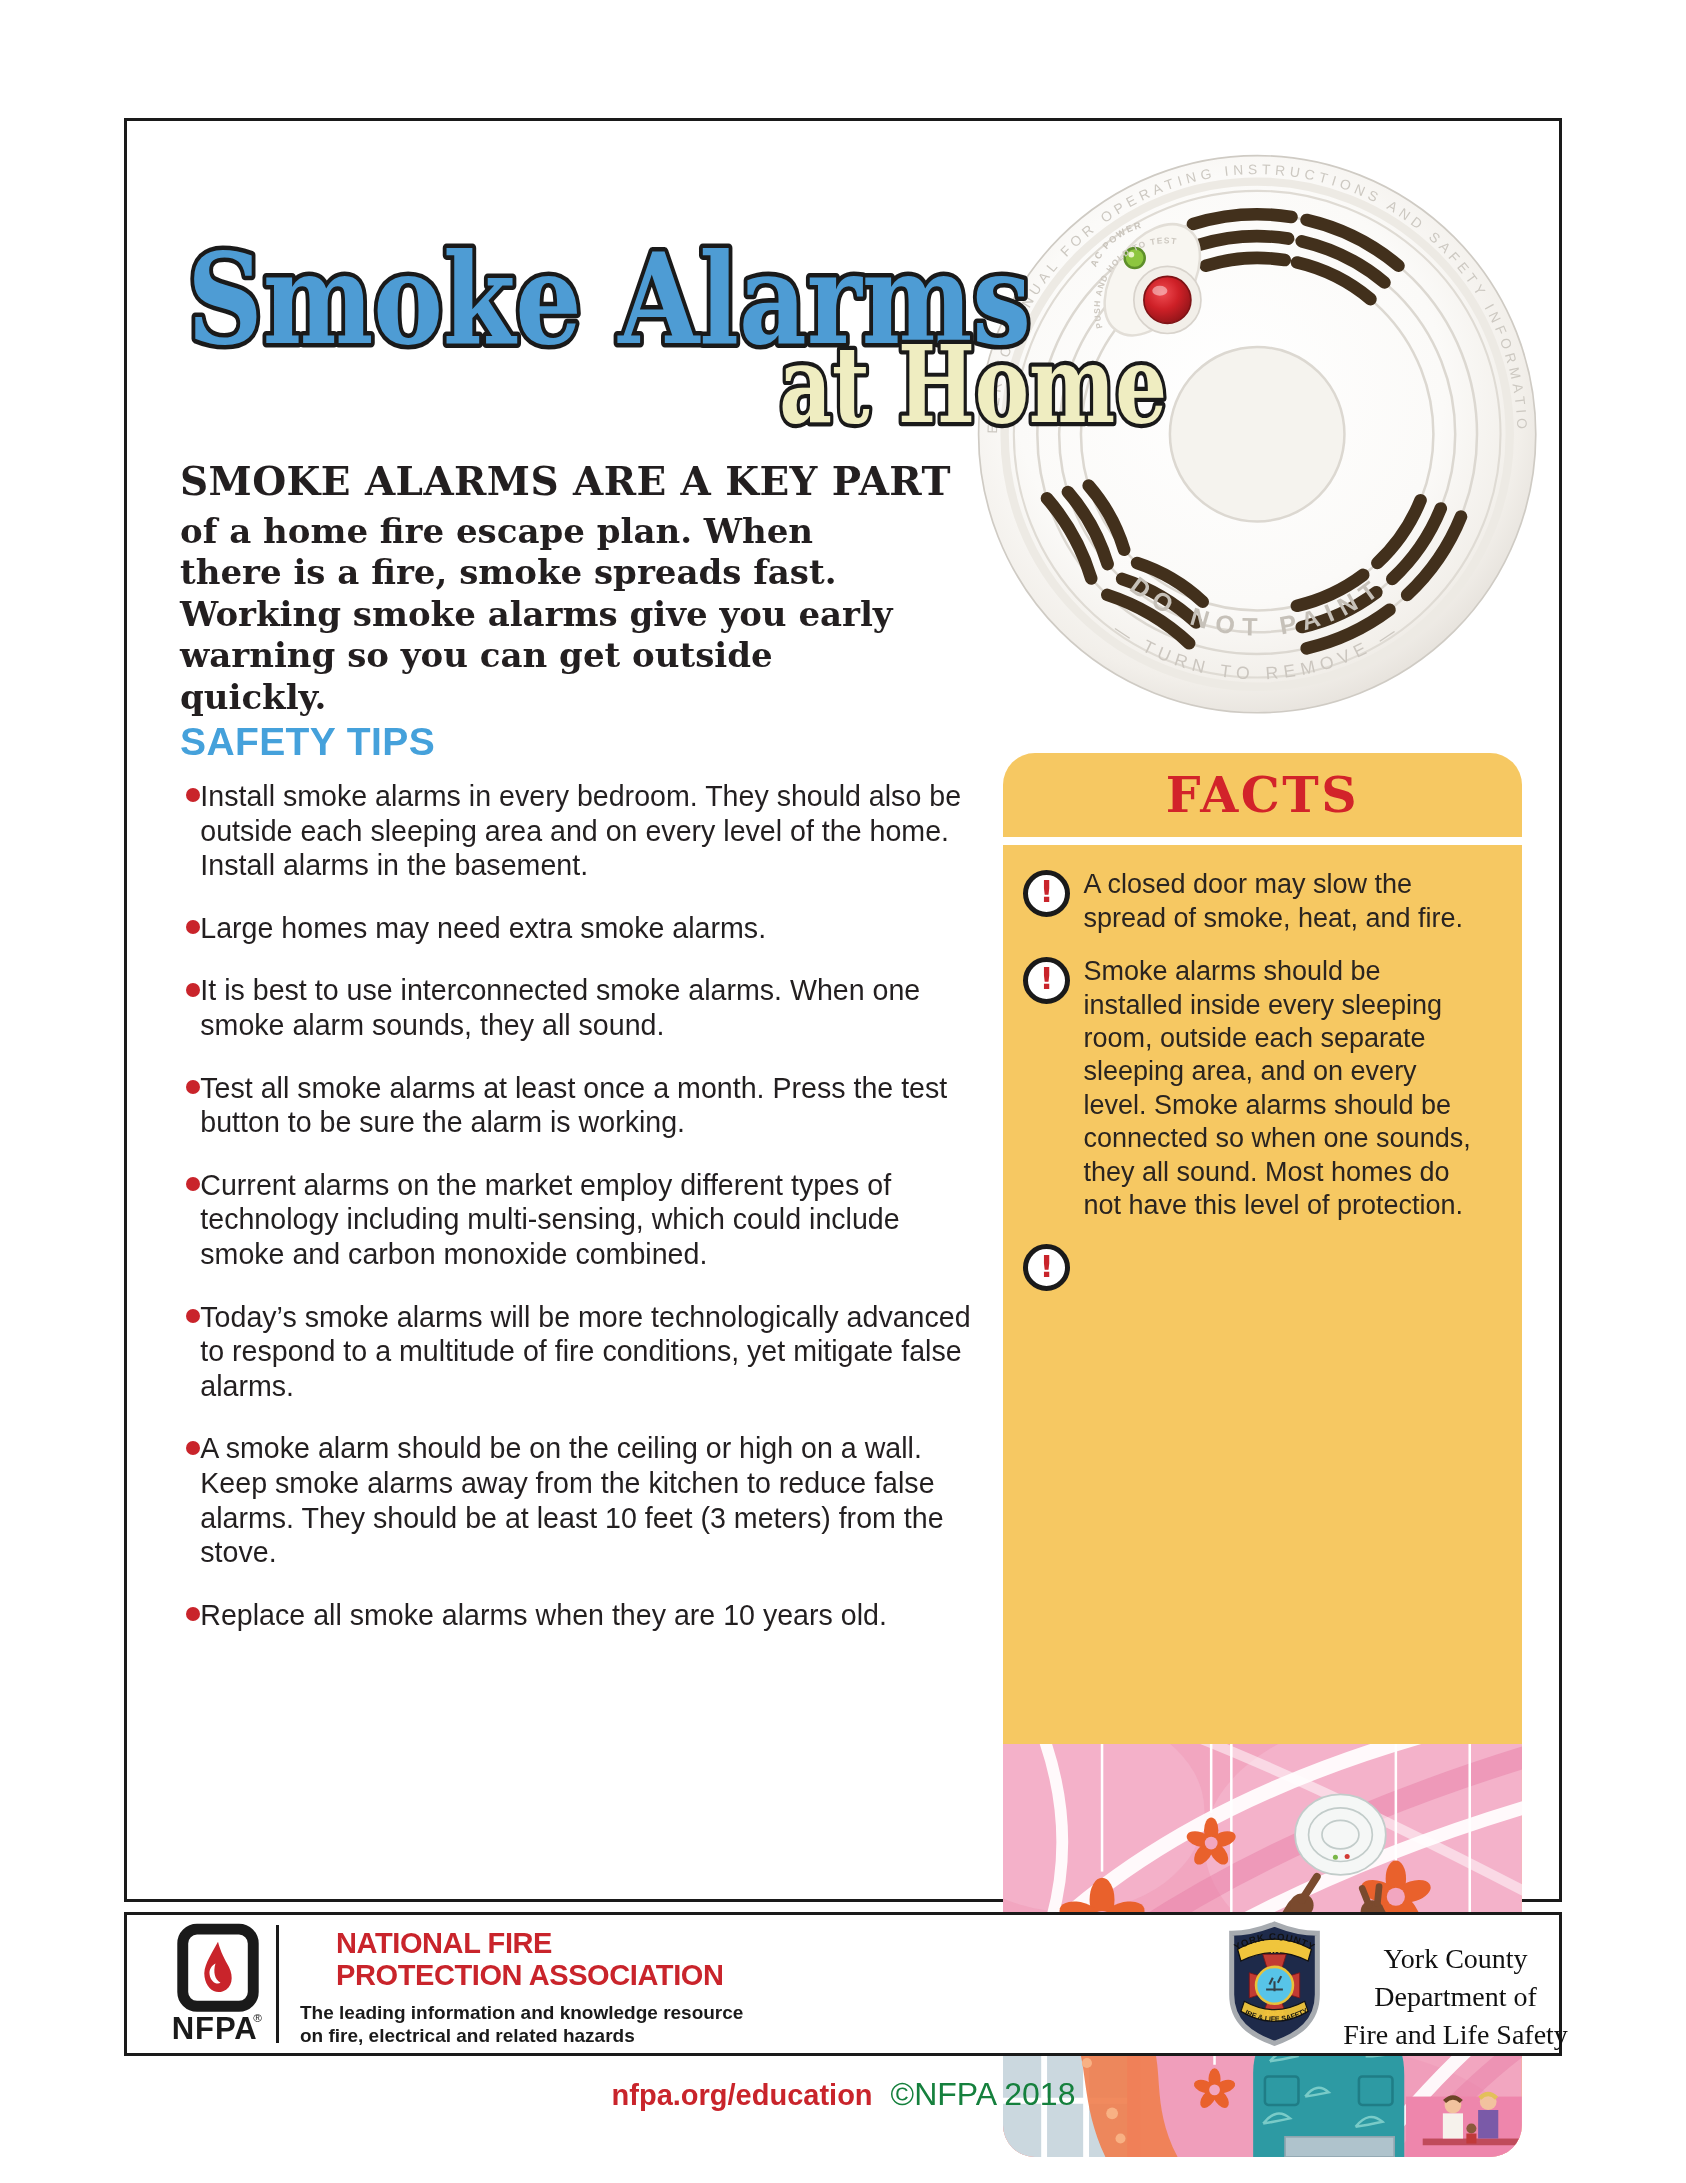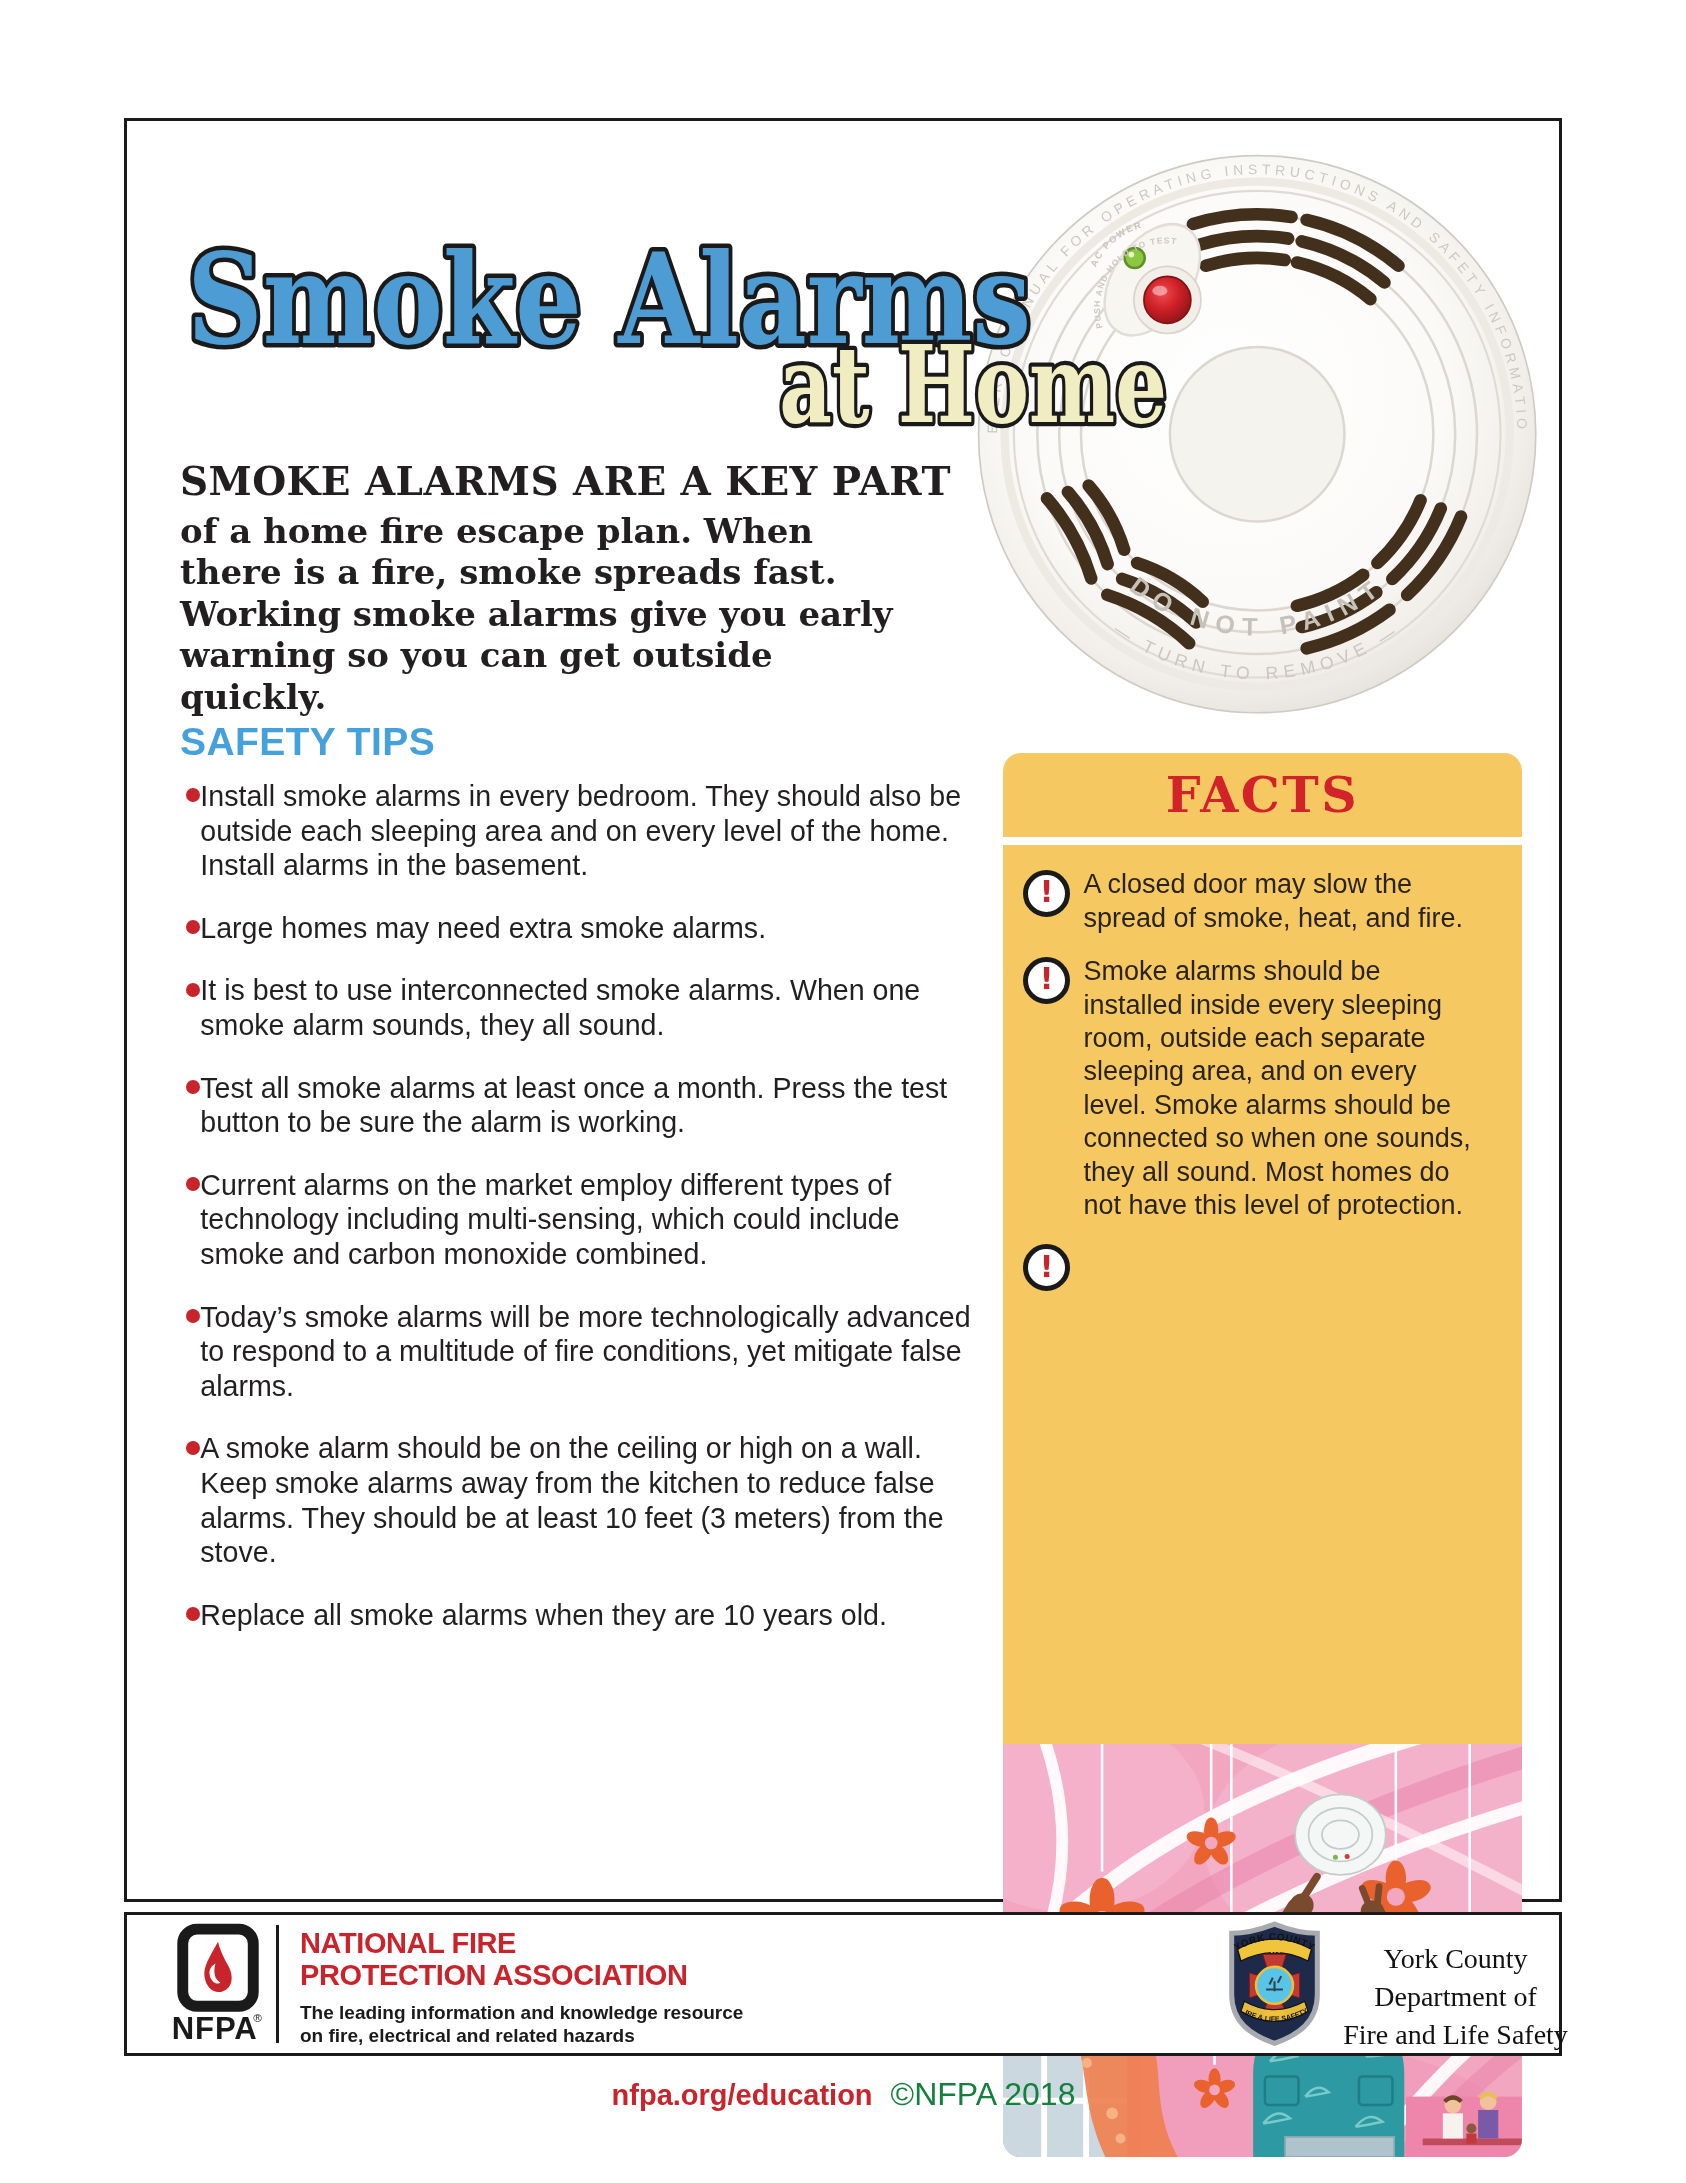--- a/index.html
+++ b/index.html
@@ -15,37 +15,37 @@
   .intro-body{font-family:"DejaVu Serif",serif;font-weight:700;font-size:34px;line-height:1.22;margin-top:6.7px;width:739px;color:#231F20;}
 
   
   .tips-heading{left:180px;top:720px;font-size:39px;font-weight:bold;color:#45A1DB;letter-spacing:0.4px;}
   .tips{left:186px;top:779px;width:794px;display:flex;flex-direction:column;gap:28px;}
   .tip{display:flex;align-items:flex-start;}
   .bullet{width:14.3px;height:14.3px;border-radius:50%;background:#C9242B;flex:none;margin-top:9.2px;}
   .tip-text{font-size:28.6px;line-height:1.21;color:#231F20;}
 
   
-  .facts-card{left:1003px;top:753px;width:519px;height:1404px;background:#F6C862;border-radius:18px;overflow:hidden;}
+  .facts-card{left:1003px;top:753px;width:519px;height:1404px;background:#F6C862;border-radius:32px;overflow:hidden;}
   .facts-header{height:84px;display:flex;align-items:center;justify-content:center;}
   .facts-title{margin:0;font-family:"DejaVu Serif",serif;font-weight:700;font-size:49px;letter-spacing:2.5px;color:#D2232A;}
   .facts-divider{height:7.6px;background:#ffffff;}
   .facts-body{padding:23.5px 22px 0 20px;display:flex;flex-direction:column;gap:20px;}
   .fact{display:flex;gap:13.4px;align-items:flex-start;}
   .fact-icon{width:37px;height:37px;border:5px solid #1a1a1a;border-radius:50%;background:#ffffff;flex:none;display:flex;align-items:center;justify-content:center;margin-top:1.7px;}
   .fact-bang{color:#C9242B;font-weight:bold;font-size:30px;line-height:1;font-family:"DejaVu Sans",sans-serif;transform:translateY(-0.8px);}
   .fact-text{font-size:27px;line-height:1.24;color:#2A2420;width:401px;}
   .facts-illustration{position:absolute;left:0;right:0;bottom:0;height:413px;}
 
   
   .footer-box{left:124px;top:1912px;width:1438px;height:144px;border:3.4px solid #1a1a1a;box-sizing:border-box;background:#ffffff;}
   .nfpa-logo{position:absolute;left:44px;top:8.4px;}
   .footer-divider{position:absolute;left:149px;top:10px;bottom:10px;width:2.5px;background:#1a1a1a;}
   .org-block{position:absolute;left:173px;top:13.4px;}
-  .org-name{font-size:29px;font-weight:bold;color:#C9242B;line-height:1.1;letter-spacing:-0.4px;}
+  .org-name{font-size:29px;font-weight:bold;color:#C9242B;line-height:1.1;letter-spacing:-0.4px;margin-left:36px;}
   .org-tagline{margin-top:8.4px;font-size:19px;font-weight:bold;color:#1a1a1a;line-height:1.22;}
   .partner-badge{position:absolute;left:1092px;top:4.2px;}
   .partner-text{position:absolute;left:1216px;top:25px;width:225px;text-align:center;font-family:"Liberation Serif",serif;font-size:28px;line-height:1.35;color:#111111;}
   .bottom-line{left:0;top:2076px;width:1687px;text-align:center;}
   .site-link{font-size:29px;font-weight:bold;color:#C9242B;}
   .copyright{font-size:32px;color:#15803d;margin-left:18px;}
 </style>
 </head>
 <body>
 

